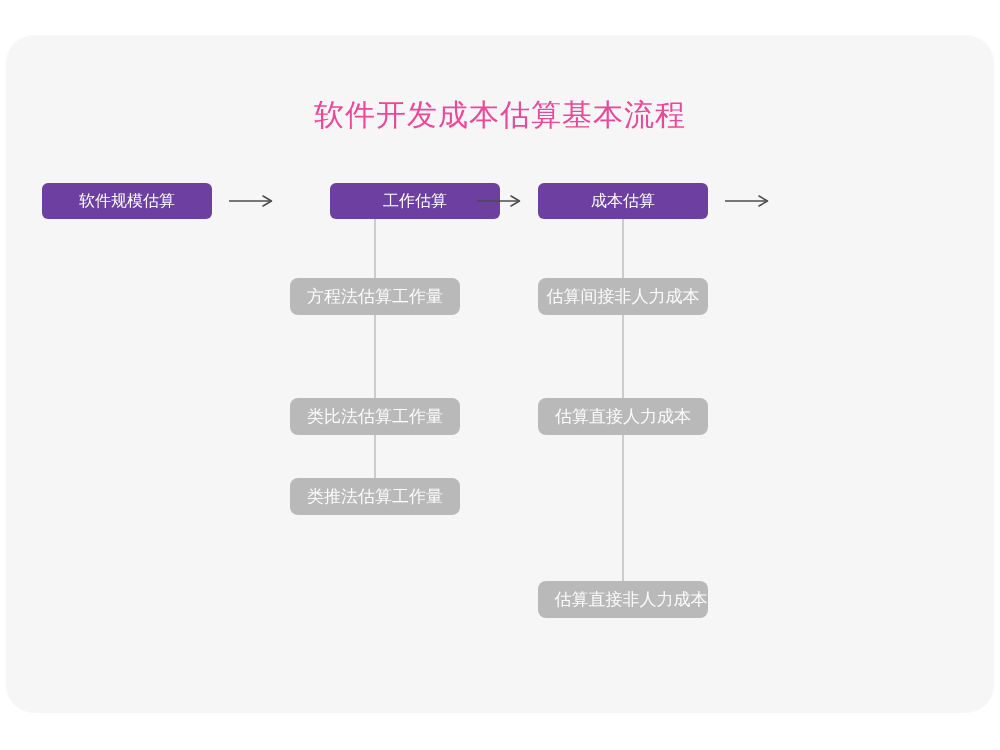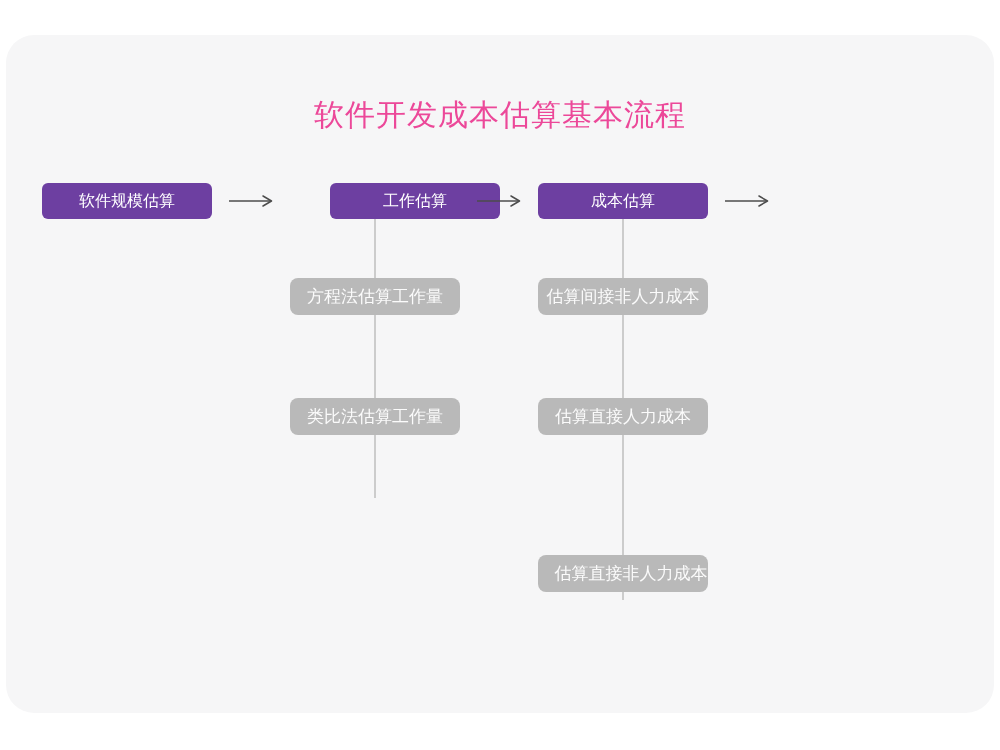--- a/index.html
+++ b/index.html
@@ -55,21 +55,21 @@
   .p1 { left: 42px; }
   .p2 { left: 290px; margin-left: 40px; }
   .p3 { left: 538px; }
   .p4 { left: 786px; }
 
   .col2 { left: 290px; }
   .col3 { left: 538px; }
   .r1 { top: 278px; }
   .r2 { top: 378px; margin-top: 20px; }
   .r3 { top: 478px; }
-  .r4 { top: 555px; padding-left: 16px; }
+  .r4 { top: 581px; padding-left: 16px; }
 
   .connector {
     position: absolute;
     width: 2px;
     background: #cccccc;
     z-index: 1;
   }
   .connector.c2 { left: 374px; top: 218px; height: 280px; }
   .connector.c3 { left: 622px; top: 218px; height: 382px; }
 
@@ -119,18 +119,19 @@
   <div class="arrow a3">
     <svg viewBox="0 0 44 14" xmlns="http://www.w3.org/2000/svg">
       <line x1="0" y1="7" x2="42" y2="7" stroke="#4d4d4d" stroke-width="1.5"></line>
       <polyline points="34,2 42.5,7 34,12" fill="none" stroke="#4d4d4d" stroke-width="1.5" stroke-linecap="round" stroke-linejoin="round"></polyline>
     </svg>
   </div>
 
 
   <div class="node secondary col2 r1">方程法估算工作量</div>
   <div class="node secondary col2 r2">类比法估算工作量</div>
+  <div class="node secondary col2 r3">类推法估算工作量</div>
 
   <div class="node secondary col3 r2">估算直接人力成本</div>
   <div class="node secondary col3 r1">估算间接非人力成本</div>
   <div class="node secondary col3 r4">估算直接非人力成本</div>
 
 </div>
 
 </body></html>

